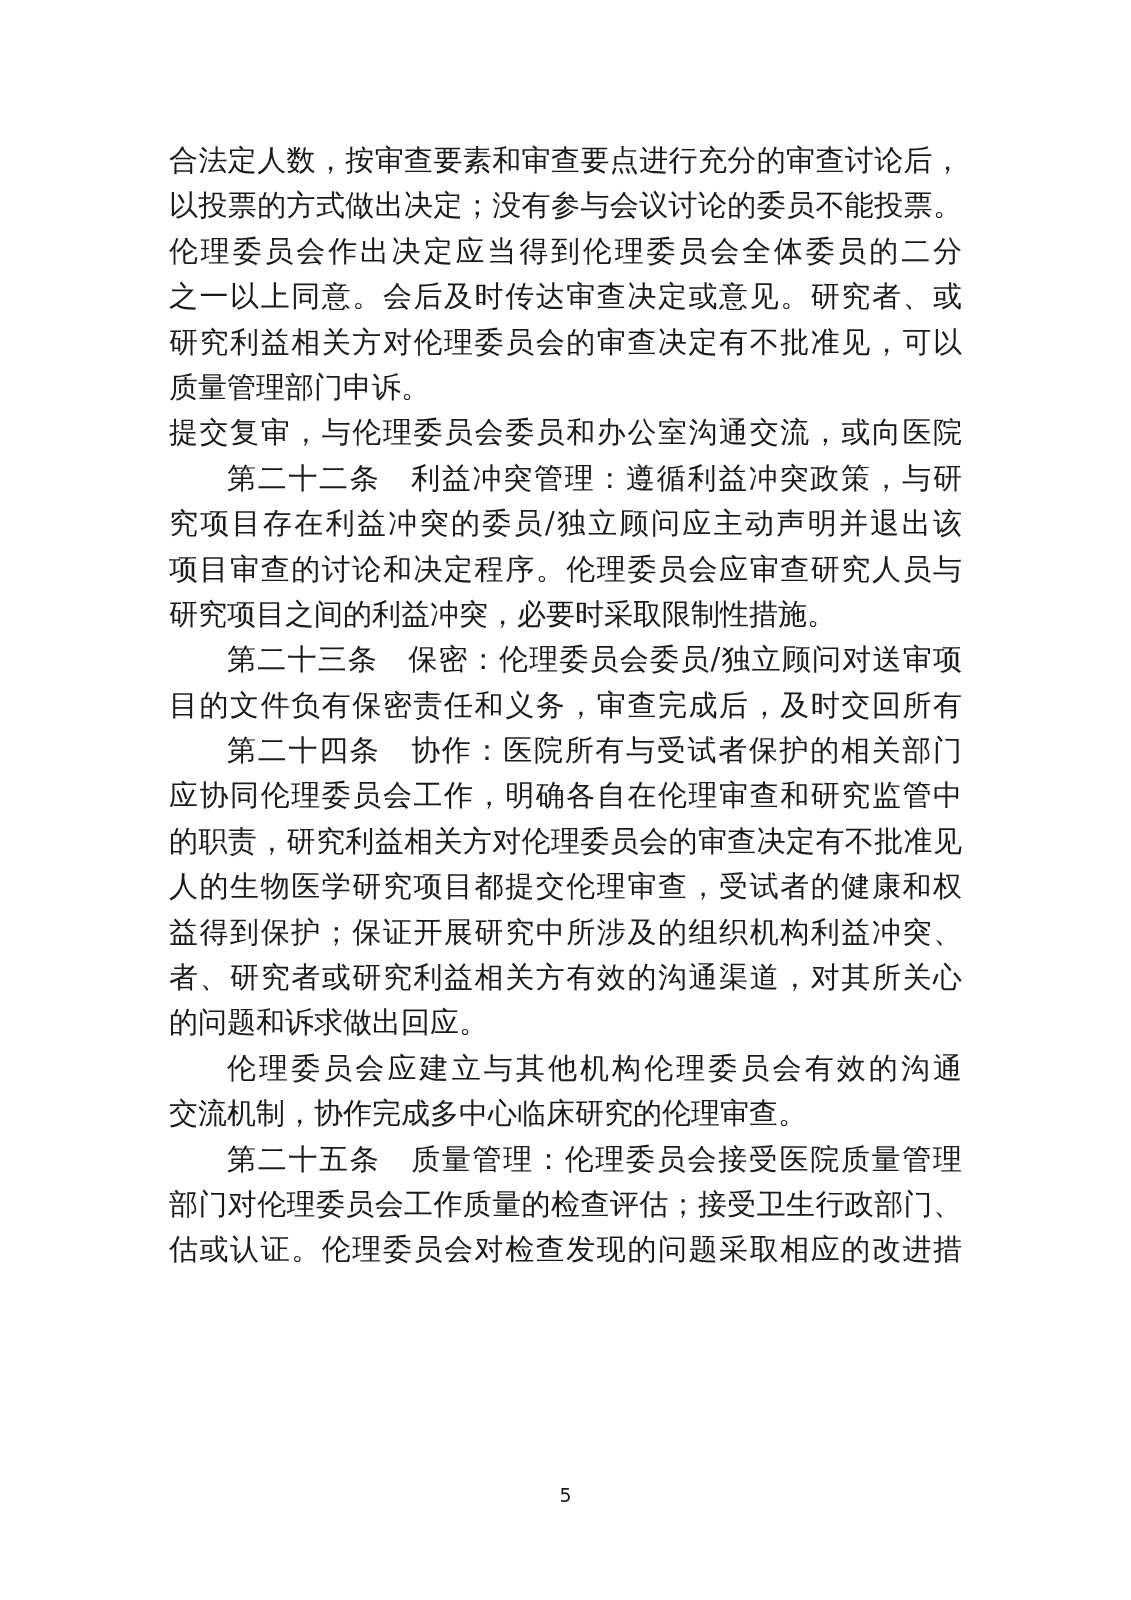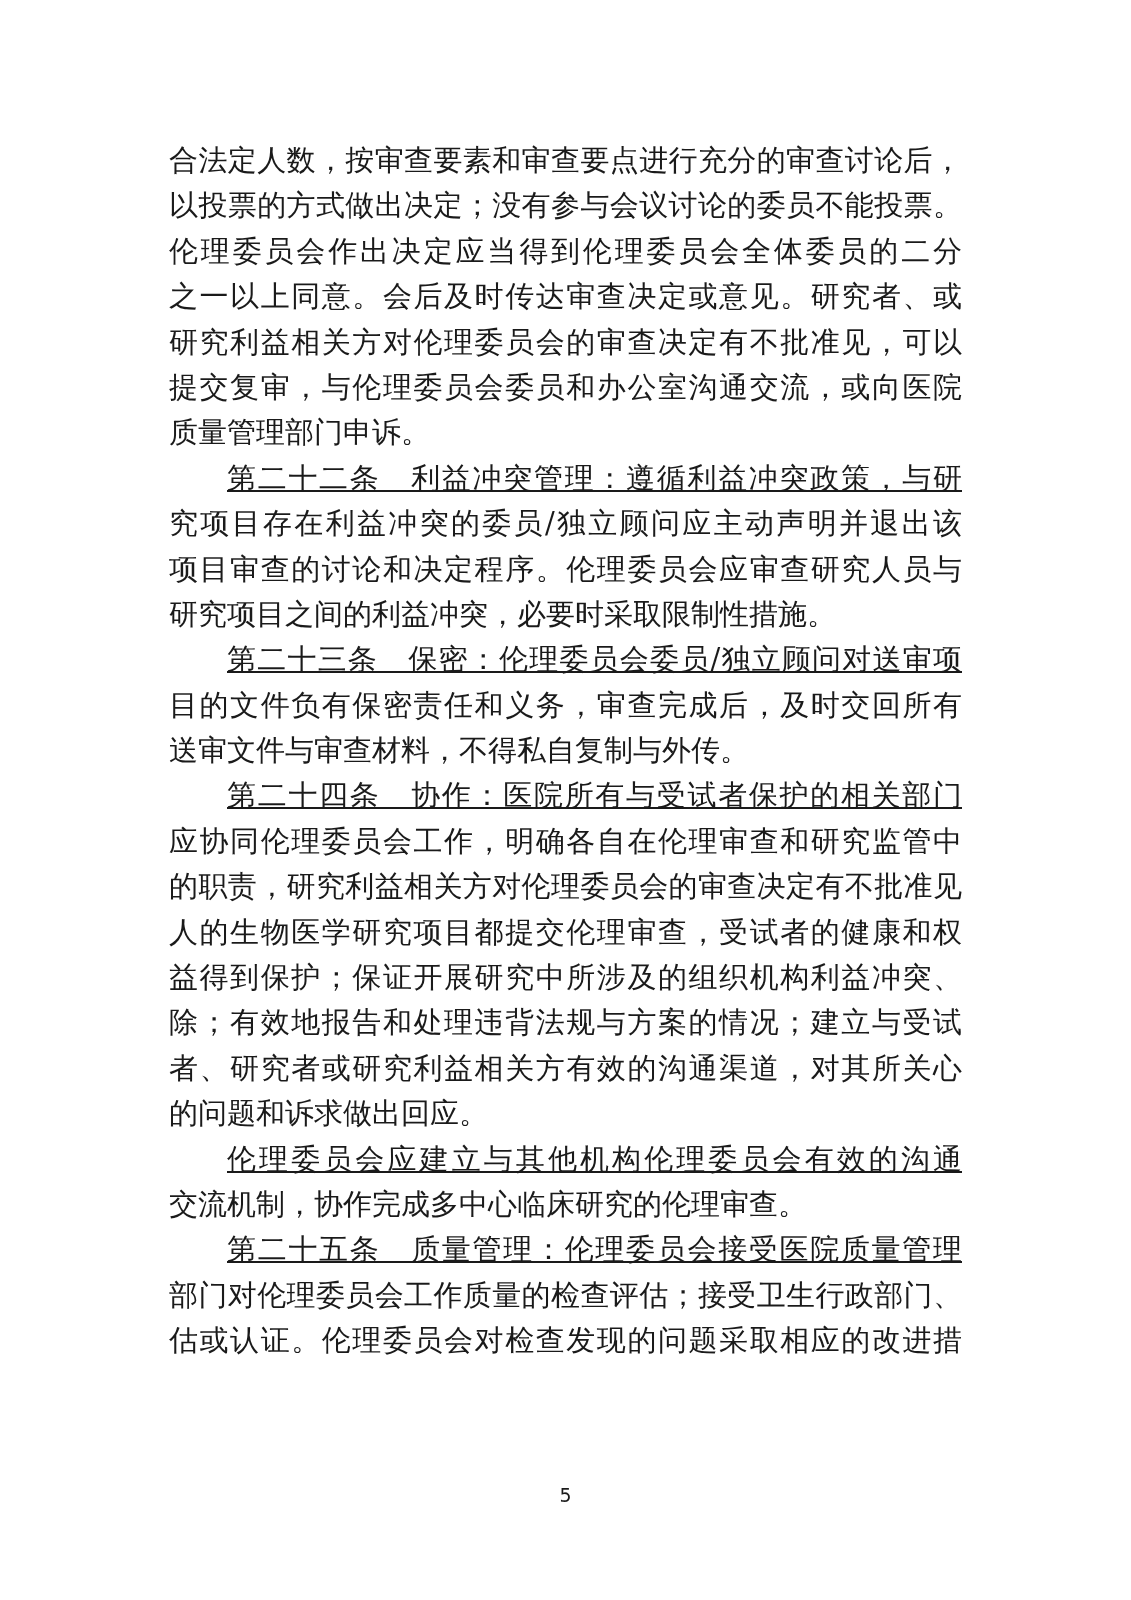--- a/index.html
+++ b/index.html
@@ -29,21 +29,20 @@
     white-space: nowrap;
     text-align: justify;
     text-justify: inter-character;
     overflow: visible;
   }
   .doc-line.fill {
     text-align-last: justify;
   }
   .doc-line.indent {
     padding-left: 58px;
-    text-decoration: underline;
   }
   .page-footer {
     position: absolute;
     left: 0;
     top: 1484px;
     width: 100%;
     text-align: center;
   }
   .page-number {
     font-family: "DejaVu Sans", sans-serif;
@@ -54,35 +53,33 @@
 </head>
 <body>
 
 <div class="page">
   <div class="doc-body" id="doc-body">
       <div class="doc-line fill">合法定人数，按审查要素和审查要点进行充分的审查讨论后，</div>
       <div class="doc-line fill">以投票的方式做出决定；没有参与会议讨论的委员不能投票。</div>
       <div class="doc-line fill">伦理委员会作出决定应当得到伦理委员会全体委员的二分</div>
       <div class="doc-line fill">之一以上同意。会后及时传达审查决定或意见。研究者、或</div>
       <div class="doc-line fill">研究利益相关方对伦理委员会的审查决定有不批准见，可以</div>
+      <div class="doc-line">质量管理部门申诉。</div>
       <div class="doc-line fill">提交复审，与伦理委员会委员和办公室沟通交流，或向医院</div>
-      <div class="doc-line">质量管理部门申诉。</div>
       <div class="doc-line indent fill">第二十二条　利益冲突管理：遵循利益冲突政策，与研</div>
       <div class="doc-line fill">究项目存在利益冲突的委员/独立顾问应主动声明并退出该</div>
       <div class="doc-line fill">项目审查的讨论和决定程序。伦理委员会应审查研究人员与</div>
       <div class="doc-line">研究项目之间的利益冲突，必要时采取限制性措施。</div>
       <div class="doc-line indent fill">第二十三条　保密：伦理委员会委员/独立顾问对送审项</div>
       <div class="doc-line fill">目的文件负有保密责任和义务，审查完成后，及时交回所有</div>
-      <div class="doc-line">送审文件与审查材料，不得私自复制与外传。</div>
       <div class="doc-line indent fill">第二十四条　协作：医院所有与受试者保护的相关部门</div>
       <div class="doc-line fill">应协同伦理委员会工作，明确各自在伦理审查和研究监管中</div>
       <div class="doc-line fill">的职责，研究利益相关方对伦理委员会的审查决定有不批准见</div>
       <div class="doc-line fill">人的生物医学研究项目都提交伦理审查，受试者的健康和权</div>
       <div class="doc-line fill">益得到保护；保证开展研究中所涉及的组织机构利益冲突、</div>
-      <div class="doc-line fill">除；有效地报告和处理违背法规与方案的情况；建立与受试</div>
       <div class="doc-line fill">者、研究者或研究利益相关方有效的沟通渠道，对其所关心</div>
       <div class="doc-line">的问题和诉求做出回应。</div>
       <div class="doc-line indent fill">伦理委员会应建立与其他机构伦理委员会有效的沟通</div>
       <div class="doc-line">交流机制，协作完成多中心临床研究的伦理审查。</div>
       <div class="doc-line indent fill">第二十五条　质量管理：伦理委员会接受医院质量管理</div>
       <div class="doc-line fill">部门对伦理委员会工作质量的检查评估；接受卫生行政部门、</div>
       <div class="doc-line fill">估或认证。伦理委员会对检查发现的问题采取相应的改进措</div>
     </div>
   <div class="page-footer">
     <span class="page-number">5</span>

